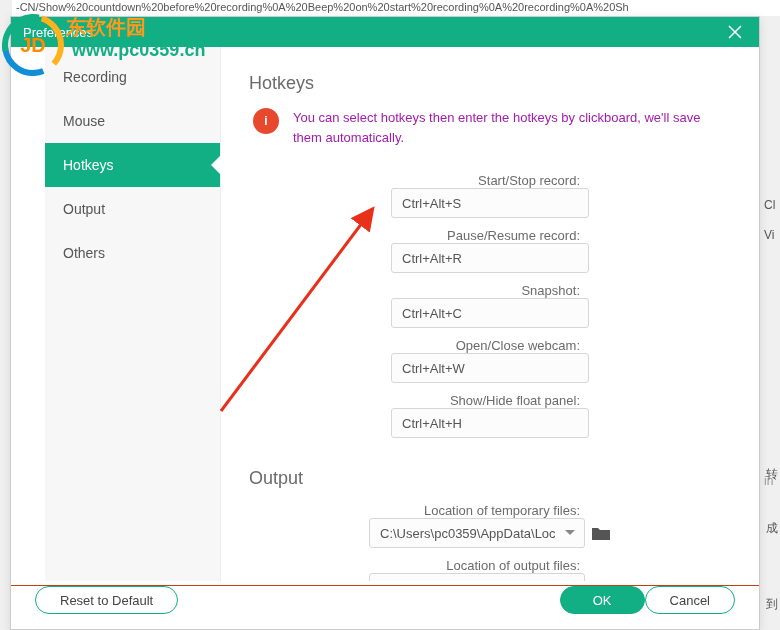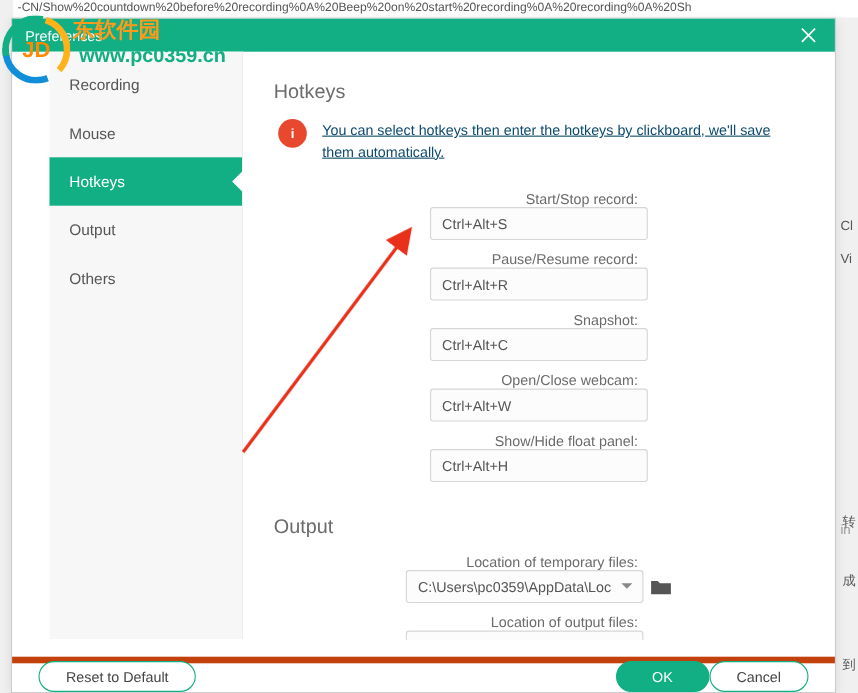--- a/index.html
+++ b/index.html
@@ -22,35 +22,35 @@
     .sidebar-item.active::after { content: ""; position: absolute; right: -1px; top: 50%; margin-top: -10px; border: 10px solid transparent; border-right-color: #fff; }
     
     .content { flex: 1; padding: 18px 28px 10px 28px; overflow-y: auto; position: relative; }
     .content::-webkit-scrollbar { width: 6px; }
     .content::-webkit-scrollbar-thumb { background: #bbb; }
     
     .section-title { font-size: 18px; color: #6b6b6b; margin: 8px 0 14px 0; font-weight: normal; }
     
     .info-row { display: flex; align-items: flex-start; gap: 14px; margin-bottom: 26px; }
     .info-badge { width: 26px; height: 26px; border-radius: 50%; background: #e8492e; color: #fff; display: flex; align-items: center; justify-content: center; font-size: 12px; font-weight: bold; flex-shrink: 0; margin-left: 4px; }
-    .info-text { font-size: 13px; color: #0c4a6e; line-height: 1.5; text-decoration: underline; }
+    .info-text { font-size: 13px; color: #a21caf; line-height: 1.5; }
     
     .form-row { display: flex; align-items: center; margin-bottom: 10px; flex-direction: column; }
     .form-label { width: 200px; text-align: right; font-size: 13px; color: #6b6b6b; padding-right: 10px; }
     .form-input { flex: 1; }
     .text-input { width: 100%; height: 30px; border: 1px solid #d6d6d6; border-radius: 3px; padding: 0 10px; font-size: 13px; color: #555; background: #fcfcfc; }
     .select-input { width: 100%; height: 16px; border: 6px solid #14b8a6; border-radius: 3px; padding: 0 28px 0 10px; font-size: 13px; color: #555; background: #fcfcfc; appearance: none; position: relative; }
     .select-wrap { position: relative; }
     .select-wrap::after { content: ""; position: absolute; right: 10px; top: 12px; border: 5px solid transparent; border-top-color: #888; pointer-events: none; }
     .path-row .form-input { display: flex; gap: 6px; align-items: center; }
     .path-row .select-wrap { flex: 1; }
     .folder-icon { width: 20px; height: 16px; cursor: pointer; }
     .folder-icon svg { display: block; }
     
-    .footer { position: absolute; bottom: 0; left: 0; right: 0; height: 32px; border-top: 6px solid #c2410c; display: flex; align-items: flex-end; padding: 0 24px; background: #fff; }
+    .footer { position: absolute; bottom: 0; left: 0; right: 0; height: 44px; border-top: 1px solid #c2410c; display: flex; align-items: flex-start; padding: 0 24px; background: #fff; }
     .footer .spacer { flex: 1; }
     .btn { height: 28px; border-radius: 14px; padding: 0 24px; font-size: 13px; cursor: pointer; border: 1px solid #12ae84; background: #fff; color: #444; }
     .btn.primary { background: #12ae84; color: #fff; padding: 0 32px; }
     .btn.reset { color: #444; }
     
     .arrow-annot { position: absolute; pointer-events: none; z-index: 40; }
     
     .watermark-logo { position: absolute; top: 14px; left: 2px; z-index: 60; pointer-events: none; }
     .watermark-text { position: absolute; top: 40px; left: 72px; z-index: 60; pointer-events: none; font-size: 18px; color: #12ae84; font-weight: bold; }
     .wm-cn { position: absolute; top: 14px; left: 66px; z-index: 60; pointer-events: none; font-size: 20px; color: #ff9a1a; font-weight: bold; }

